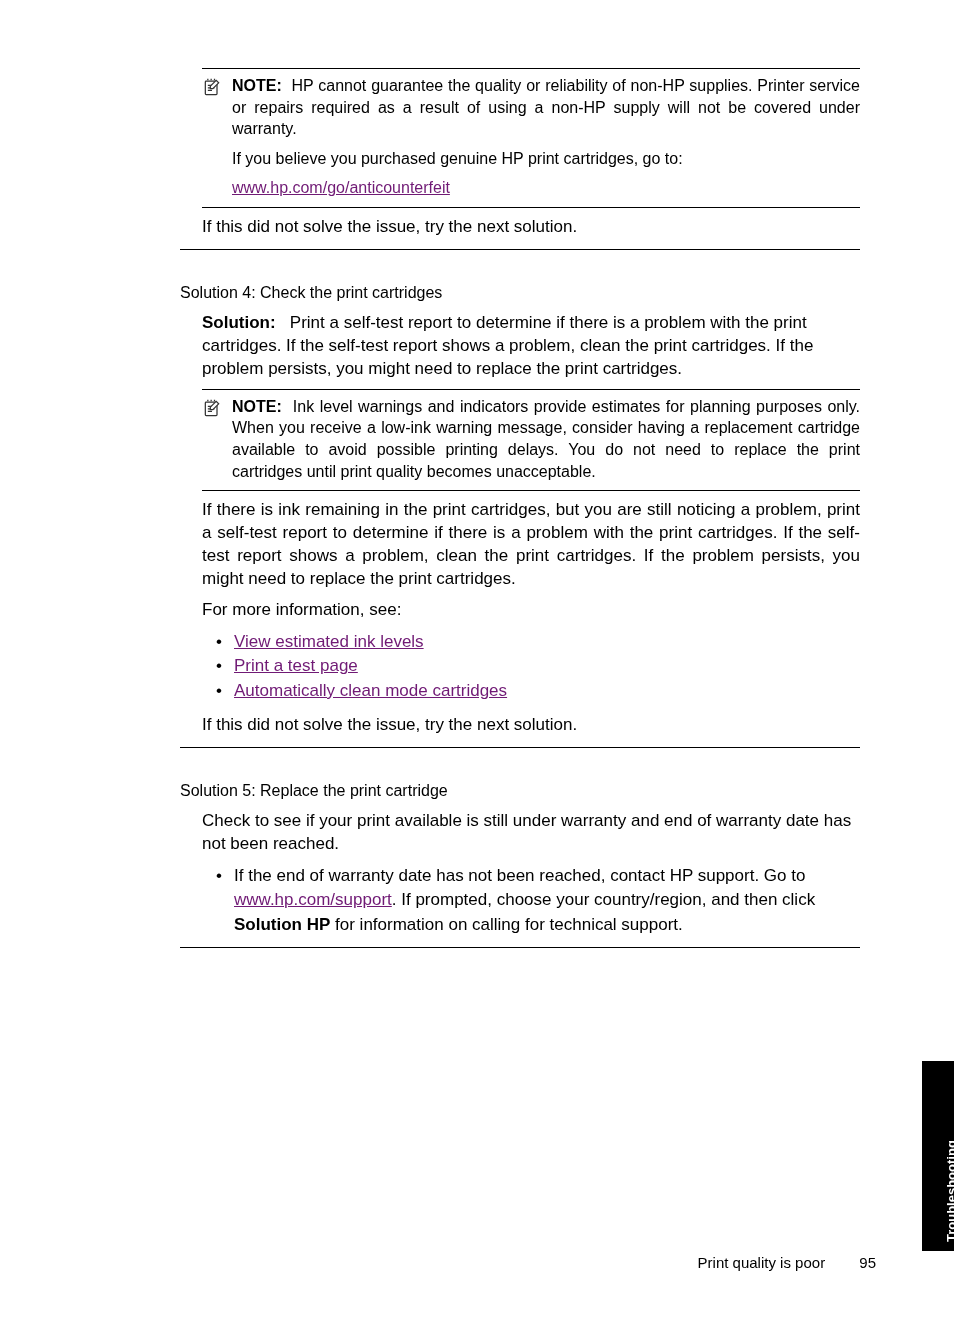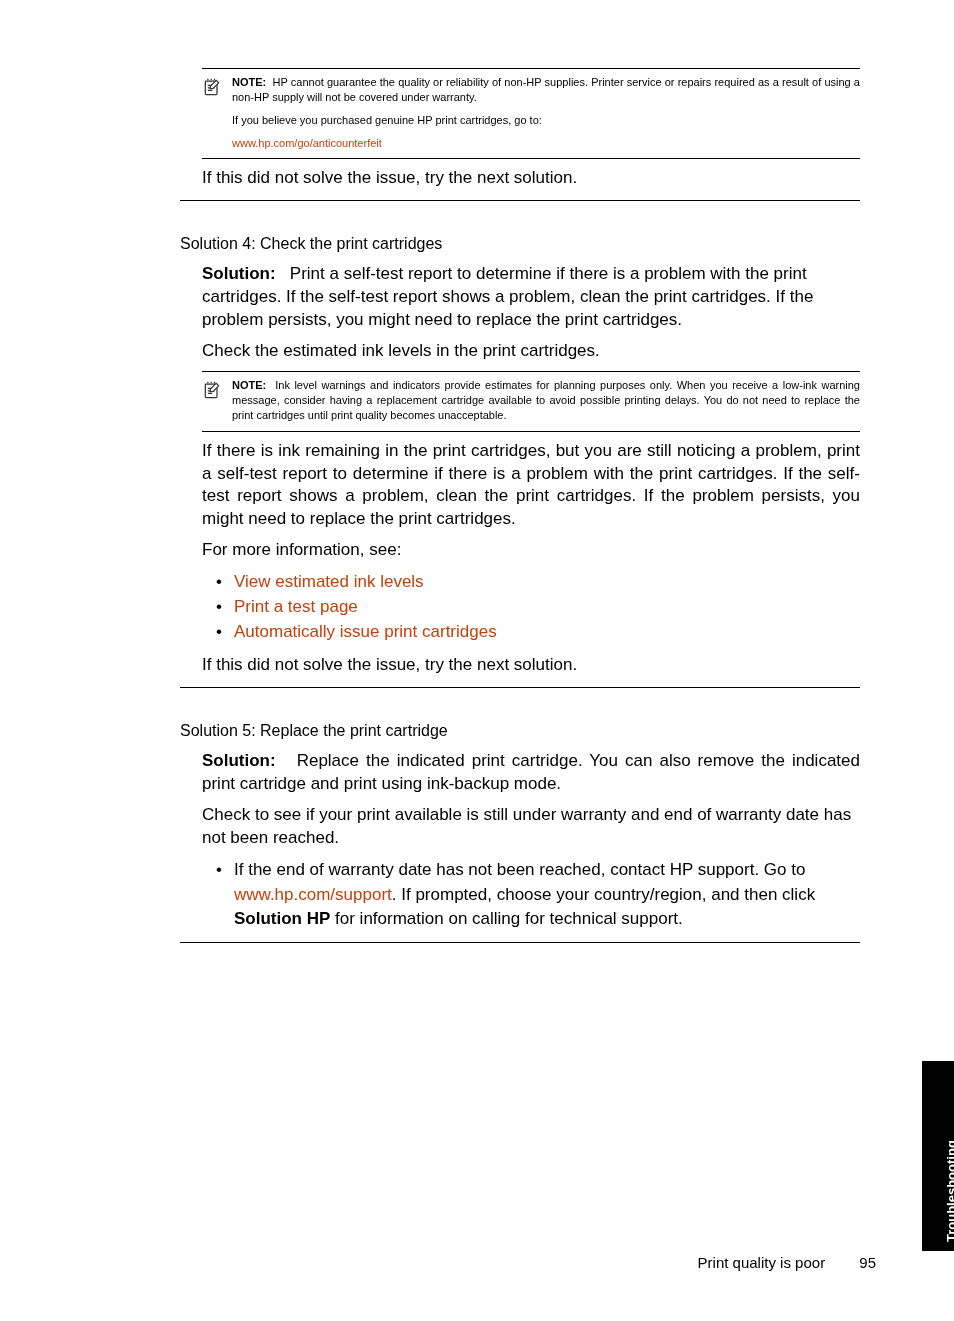--- a/index.html
+++ b/index.html
@@ -3,25 +3,25 @@
 <meta charset="utf-8">
 <style>
   * { box-sizing: border-box; margin: 0; padding: 0; }
   html, body { width: 954px; height: 1321px; background: #fff; font-family: Arial, Helvetica, sans-serif; color: #000; }
   .page { position: relative; width: 954px; height: 1321px; padding: 68px 78px 60px 180px; }
   .content { width: 680px; }
   .note-box { border-top: 1px solid #000; border-bottom: 1px solid #000; padding: 6px 0 8px 0; margin-bottom: 8px; }
   .note-inner { display: flex; }
   .note-icon { width: 24px; flex: 0 0 24px; margin-right: 6px; padding-top:2px; }
   .note-icon svg { width:20px; height:20px; }
-  .note-body { flex: 1; font-size: 11px; line-height: 1.35; text-align: justify; }
+  .note-body { flex: 1; font-size: 16px; line-height: 1.35; text-align: justify; }
   .note-body p { margin-bottom: 8px; }
   .note-body p:last-child { margin-bottom: 0; }
   .bold { font-weight: bold; }
-  .link { color: #c2410c; cursor: pointer; }
+  .link { color: #701a75; text-decoration: underline; cursor: pointer; }
   .para { font-size: 17px; line-height: 1.35; margin-bottom: 8px; }
   .indent-block { padding-left: 22px; }
   .section-divider { border: none; border-top: 1px solid #000; margin: 10px 0 34px 0; }
   .section-title { font-size: 16px; font-weight: normal; margin-bottom: 10px; }
   ul.bullets { list-style: none; padding-left: 0; margin-bottom: 10px; }
   ul.bullets li { font-size: 17px; line-height: 1.45; padding-left: 32px; text-indent: -18px; }
   ul.bullets li::before { content: "•"; display: inline-block; width: 18px; text-indent: 0; }
   .side-tab { position: absolute; right: 0; bottom: 70px; width: 32px; height: 190px; background: #000; }
   .side-tab-text { color: #fff; font-size: 13px; font-weight: bold; transform: rotate(-90deg); transform-origin: left top; position: absolute; left: 22px; bottom: -6px; white-space: nowrap; }
   .footer { position: absolute; bottom: 50px; right: 78px; font-size: 15px; }
@@ -54,21 +54,20 @@
       </div>
 
       <p class="para">If this did not solve the issue, try the next solution.</p>
     </div>
 
     <hr class="section-divider">
 
     <p class="section-title">Solution 4: Check the print cartridges</p>
     <div class="indent-block">
       <p class="para"><span class="bold">Solution:</span>&nbsp;&nbsp;&nbsp;<span>Print a self-test report to determine if there is a problem with the print cartridges. If the self-test report shows a problem, clean the print cartridges. If the problem persists, you might need to replace the print cartridges.</span></p>
-      <p class="para">Check the estimated ink levels in the print cartridges.</p>
 
       <div class="note-box">
         <div class="note-inner">
           <div class="note-icon">
             <svg viewBox="0 0 24 24" fill="none" stroke="#333" stroke-width="1.5">
               <rect x="4" y="5" width="14" height="16" rx="1"></rect>
               <path d="M7 4 L7 2 M11 4 L11 2 M15 4 L15 2"></path>
               <path d="M7 10 h8 M7 13 h8 M7 16 h5"></path>
               <path d="M17 4 l3 3 -7 7 -3 0 0 -3 z" fill="#fff"></path>
             </svg>
@@ -78,31 +77,30 @@
           </div>
         </div>
       </div>
 
       <p class="para justify">If there is ink remaining in the print cartridges, but you are still noticing a problem, print a self-test report to determine if there is a problem with the print cartridges. If the self-test report shows a problem, clean the print cartridges. If the problem persists, you might need to replace the print cartridges.</p>
       <p class="para">For more information, see:</p>
 
       <ul class="bullets">
         <li><a class="link">View estimated ink levels</a></li>
         <li><a class="link">Print a test page</a></li>
-        <li><a class="link">Automatically issue print cartridges</a></li>
+        <li><a class="link">Automatically clean mode cartridges</a></li>
       </ul>
 
       <p class="para">If this did not solve the issue, try the next solution.</p>
     </div>
 
     <hr class="section-divider">
 
     <p class="section-title">Solution 5: Replace the print cartridge</p>
     <div class="indent-block">
-      <p class="para justify"><span class="bold">Solution:</span>&nbsp;&nbsp;&nbsp;<span>Replace the indicated print cartridge. You can also remove the indicated print cartridge and print using ink-backup mode.</span></p>
       <p class="para">Check to see if your print available is still under warranty and end of warranty date has not been reached.</p>
 
       <ul class="bullets">
         <li><span>If the end of warranty date has not been reached, contact HP support. Go to </span><a class="link">www.hp.com/support</a><span>. If prompted, choose your country/region, and then click </span><span class="bold">Solution HP</span><span> for information on calling for technical support.</span></li>
       </ul>
 
     </div>
 
     <hr class="section-divider" style="margin-bottom:0">
   </div>

